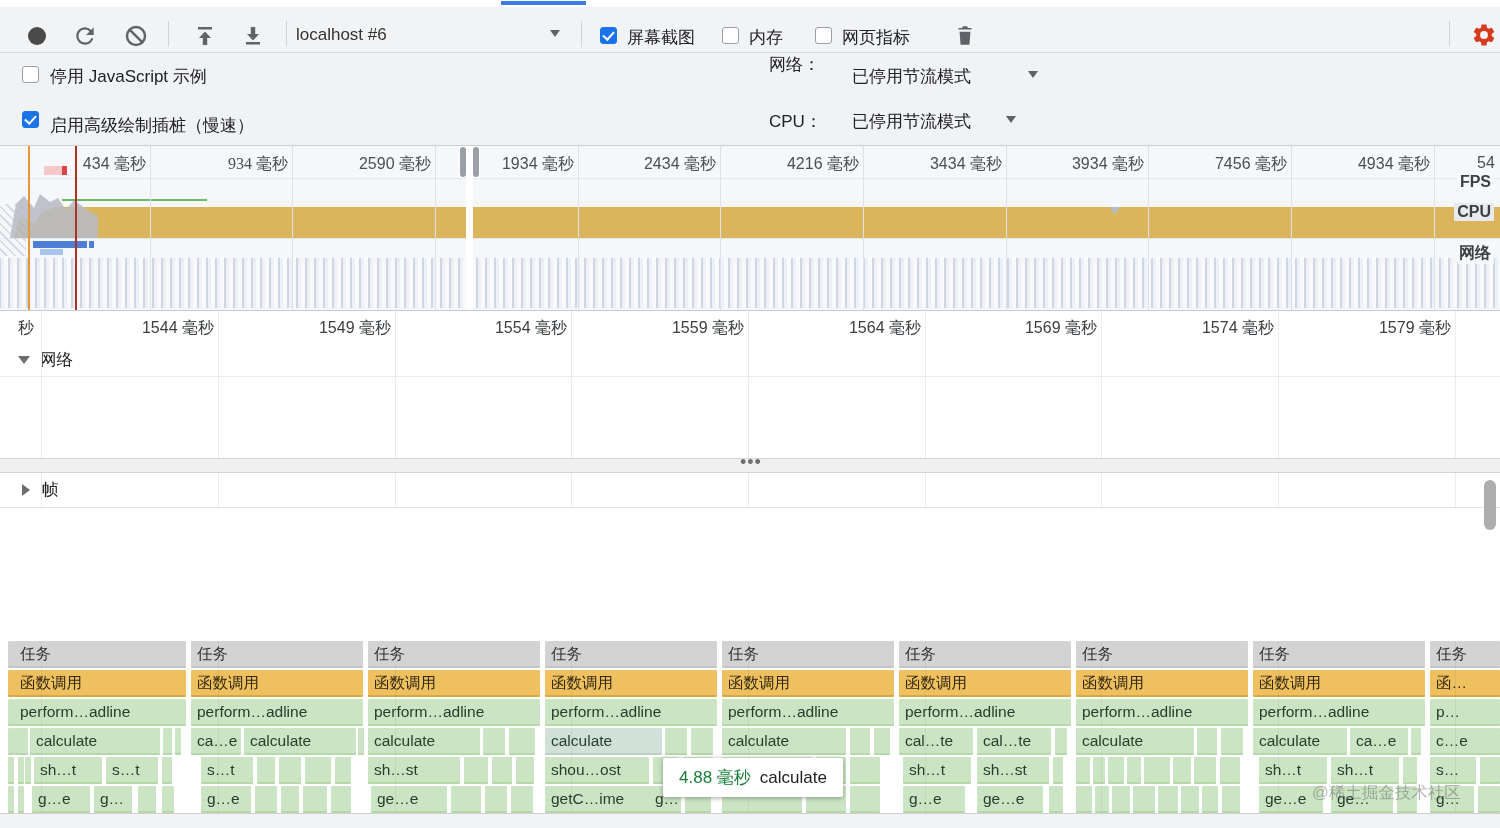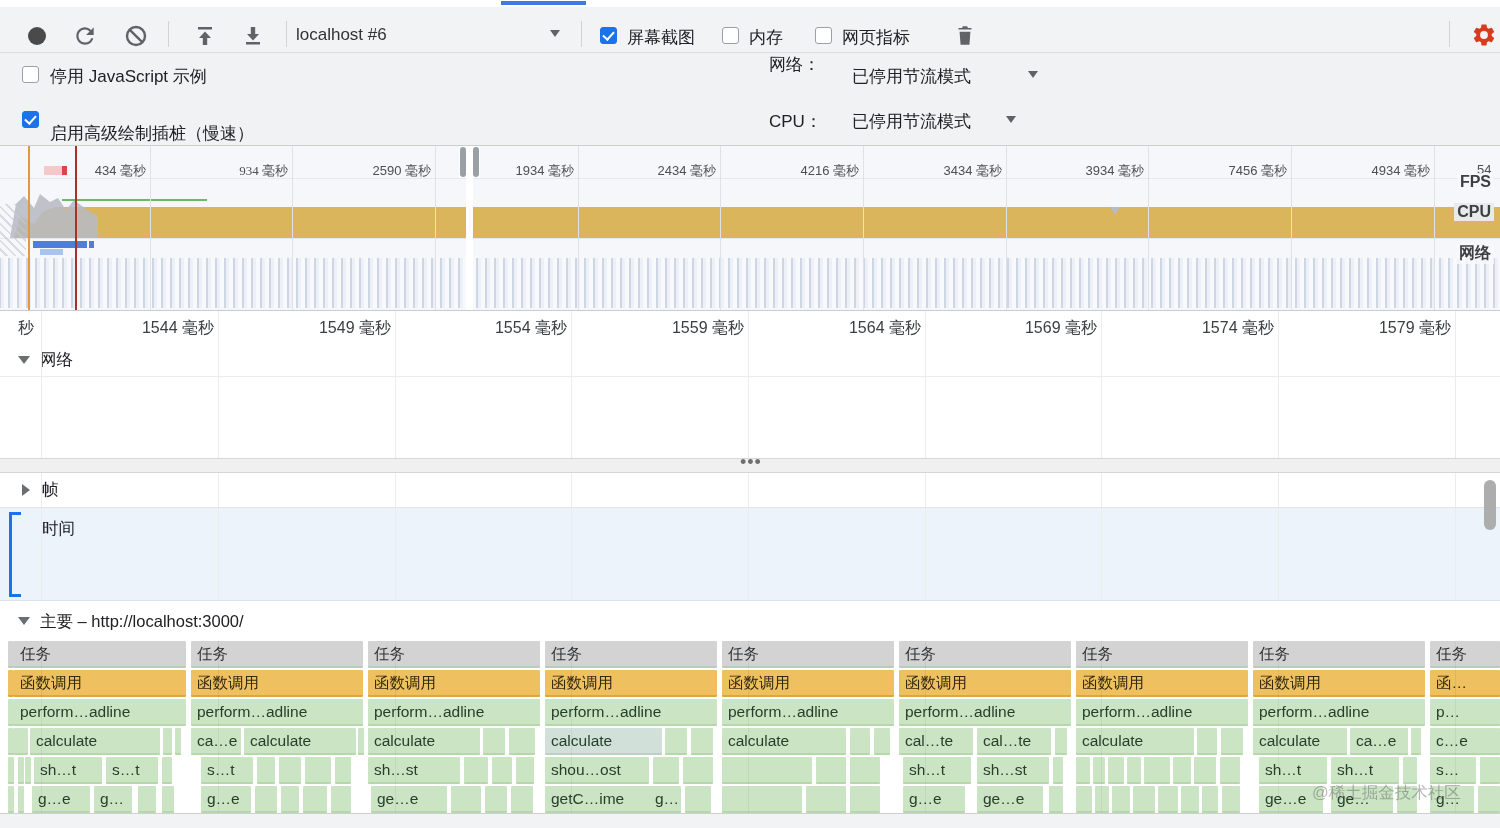--- a/index.html
+++ b/index.html
@@ -18,21 +18,21 @@
   .caret{position:absolute;width:0;height:0;border-left:5.5px solid transparent;border-right:5.5px solid transparent;border-top:7px solid #5f6368}
   .cb{position:absolute;width:17px;height:17px;border:1.5px solid #9aa0a6;border-radius:3px;background:#fff;box-sizing:border-box}
   .cb.on{background:#1a73e8;border-color:#1a73e8}
   .cb.on::after{content:"";position:absolute;left:4px;top:0.5px;width:5px;height:9px;border:solid #fff;border-width:0 2.5px 2.5px 0;transform:rotate(42deg)}
   .cblab{position:absolute;font-size:17px;color:#202124;top:19px}
   .rowlab{position:absolute;font-size:17px;color:#202124}
 
   
   #overview{position:absolute;left:0;top:146px;width:1500px;height:164px;background:#f5f7fa;border-bottom:1px solid #c6ccd4;overflow:hidden}
   .ov-grid{position:absolute;top:0;bottom:0;width:1px;background:#dde1e9}
-  .ov-ticklab{position:absolute;top:16px;width:108px;text-align:right;font-size:13px;color:#4c4f53;white-space:nowrap}
+  .ov-ticklab{position:absolute;top:8px;width:108px;text-align:right;font-size:16px;color:#4c4f53;white-space:nowrap}
   .ov-hline{position:absolute;left:0;right:0;height:1px;background:#e4e8ef}
   .cpu-band{position:absolute;left:55px;right:0;top:61px;height:31px;background:#dab55c}
   .cpu-notch{position:absolute;left:1110px;top:61px;width:0;height:0;border-left:5px solid transparent;border-right:5px solid transparent;border-top:8px solid #b7bbc3}
   .hatch{position:absolute;left:0;top:58px;width:26px;height:52px;opacity:.6;
          background:repeating-linear-gradient(45deg,transparent 0 4px,#c2c8d1 4px 6px)}
   .netbar1{position:absolute;left:33px;top:95px;width:54px;height:7px;background:#4f7ed6}
   .netbar2{position:absolute;left:89px;top:95px;width:5px;height:7px;background:#4f7ed6}
   .netbar3{position:absolute;left:40px;top:103px;width:23px;height:6px;background:#a8c3ec}
   .shots{position:absolute;left:0;top:112px;right:0;height:50px;background:
          repeating-linear-gradient(90deg,#cfd6e3 0 1px,#edf0f7 1px 4px,#f7f9fc 4px 8px,#cfd6e3 8px 9px)}
@@ -127,21 +127,21 @@
     <div class="vsep" style="left:1449px"></div>
     <svg class="icn" style="left:1471px;top:15px" viewBox="0 0 24 24">
         <path fill="#d93b20" d="M19.14 12.94c.04-.3.06-.61.06-.94s-.02-.64-.07-.94l2.03-1.58a.49.49 0 0 0 .12-.61l-1.92-3.32a.49.49 0 0 0-.59-.22l-2.39.96c-.5-.38-1.03-.7-1.62-.94l-.36-2.54a.48.48 0 0 0-.48-.41h-3.84c-.24 0-.43.17-.47.41l-.36 2.54c-.59.24-1.13.57-1.62.94l-2.39-.96a.49.49 0 0 0-.59.22L2.74 8.87c-.12.21-.08.47.12.61l2.03 1.58c-.05.3-.09.63-.09.94s.02.64.07.94l-2.03 1.58a.49.49 0 0 0-.12.61l1.92 3.32c.12.22.37.29.59.22l2.39-.96c.5.38 1.03.7 1.62.94l.36 2.54c.05.24.24.41.48.41h3.84c.24 0 .44-.17.47-.41l.36-2.54c.59-.24 1.13-.56 1.62-.94l2.39.96c.22.08.47 0 .59-.22l1.92-3.32c.12-.22.07-.47-.12-.61l-2.01-1.58zM12 15.6A3.6 3.6 0 1 1 12 8.4a3.6 3.6 0 0 1 0 7.2z"></path>
       </svg>
   </div>
 
   <div class="ctrlrows">
     <div class="cb" style="left:22px;top:13px"></div>
     <div class="rowlab" style="left:50px;top:12px">停用 JavaScript 示例</div>
     <div class="cb on" style="left:22px;top:58px"></div>
-    <div class="rowlab" style="left:50px;top:69px">启用高级绘制插桩（慢速）</div>
+    <div class="rowlab" style="left:50px;top:61px">启用高级绘制插桩（慢速）</div>
 
     <div class="rowlab" style="left:769px;top:0">网络：</div>
     <div class="rowlab" style="left:852px;top:12px">已停用节流模式</div>
     <div class="caret" style="left:1028px;top:18px"></div>
     <div class="rowlab" style="left:769px;top:57px">CPU：</div>
     <div class="rowlab" style="left:852px;top:57px">已停用节流模式</div>
     <div class="caret" style="left:1006px;top:63px"></div>
   </div>
 
   <div id="overview">
@@ -242,38 +242,21 @@
       <div class="vgrid" style="left: 218px;"></div>
       <div class="vgrid" style="left: 395px;"></div>
       <div class="vgrid" style="left: 571px;"></div>
       <div class="vgrid" style="left: 748px;"></div>
       <div class="vgrid" style="left: 925px;"></div>
       <div class="vgrid" style="left: 1101px;"></div>
       <div class="vgrid" style="left: 1278px;"></div>
       <div class="vgrid" style="left: 1455px;"></div>
     </div>
 
-  <div id="sec-timings">
-    <div class="bracket"></div>
-    <div class="seclab" style="left:42px;top:10px">时间</div>
-  <div class="vgrid" style="left: 41px;"></div>
-      <div class="vgrid" style="left: 218px;"></div>
-      <div class="vgrid" style="left: 395px;"></div>
-      <div class="vgrid" style="left: 571px;"></div>
-      <div class="vgrid" style="left: 748px;"></div>
-      <div class="vgrid" style="left: 925px;"></div>
-      <div class="vgrid" style="left: 1101px;"></div>
-      <div class="vgrid" style="left: 1278px;"></div>
-      <div class="vgrid" style="left: 1455px;"></div>
-    </div>
-
-  <div id="sec-main-header">
-    <div class="tri-down" style="left:18px;top:16px"></div>
-    <div class="seclab" style="left:40px;top:10px">主要 – http://localhost:3000/</div>
-  </div>
+
 
   <div id="flame">
 
   <div class="fbar task" style="left: 8px; top: 0px; width: 4px;"></div>
       <div class="fbar call" style="left: 8px; top: 29px; width: 4px;"></div>
       <div class="fbar js" style="left: 8px; top: 58px; width: 4px;"></div>
       <div class="fbar js" style="left: 8px; top: 87px; width: 4px;"></div>
       <div class="fbar js" style="left: 8px; top: 116px; width: 4px;"></div>
       <div class="fbar js" style="left: 8px; top: 145px; width: 4px;"></div>
       <div class="fbar task" style="left: 14px; top: 0px; width: 172px;">任务</div>
@@ -408,17 +391,20 @@
         <div class="vgrid faint" style="left: 395px;"></div>
         <div class="vgrid faint" style="left: 571px;"></div>
         <div class="vgrid faint" style="left: 748px;"></div>
         <div class="vgrid faint" style="left: 925px;"></div>
         <div class="vgrid faint" style="left: 1101px;"></div>
         <div class="vgrid faint" style="left: 1278px;"></div>
         <div class="vgrid faint" style="left: 1455px;"></div>
       </div>
     </div>
 
+  <div id="tooltip">
+    <span class="dur">4.88 毫秒</span><span class="nm">calculate</span>
+  </div>
 
   <div id="watermark">@稀土掘金技术社区</div>
   <div id="vscroll"></div>
   <div id="bottomstrip"></div>
 </div>
 
 </body></html>

